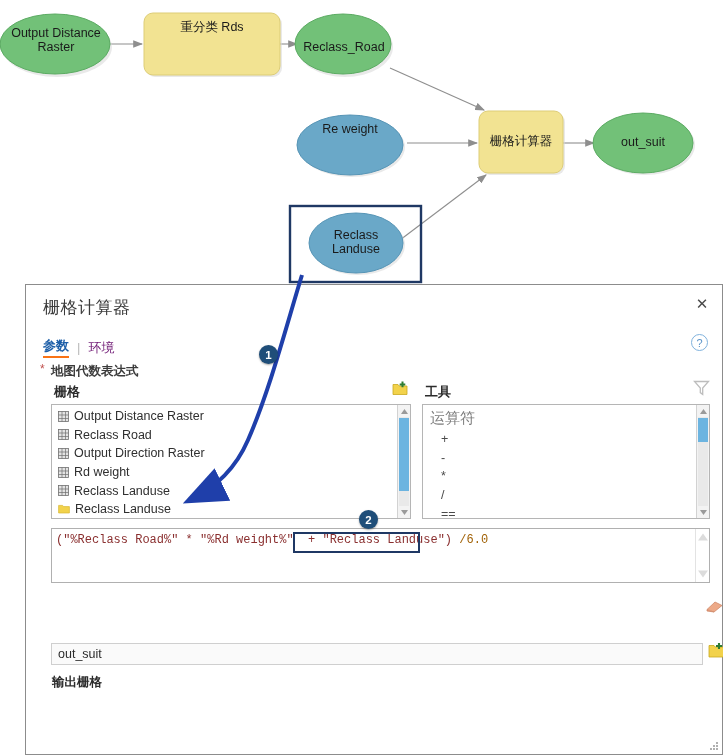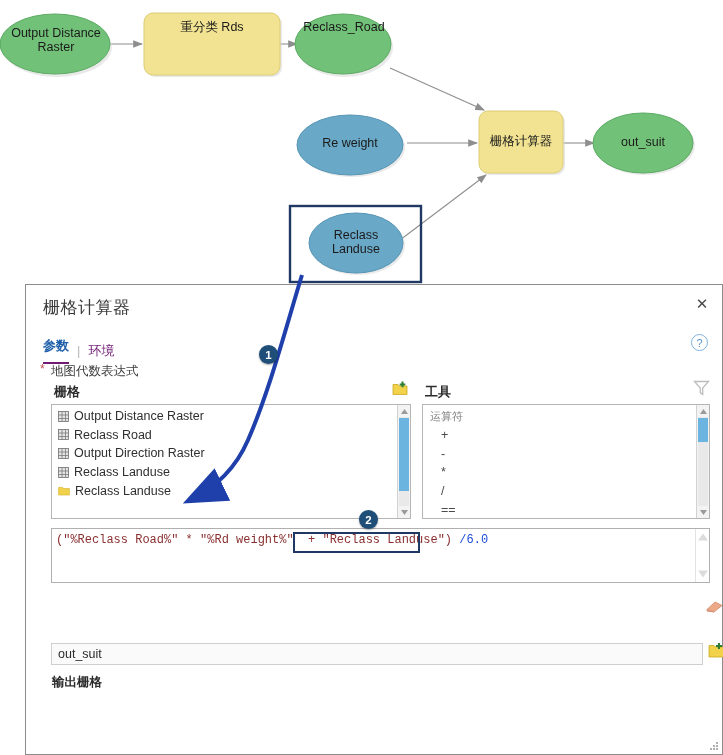--- a/index.html
+++ b/index.html
@@ -41,32 +41,32 @@
   }
   #dlg-close {
     position:absolute; right:11px; top:10px;
     width:18px; height:18px;
     display:flex; align-items:center; justify-content:center;
     font-size:15px; color:#4a4a4a; cursor:pointer;
     font-family:"Liberation Sans", sans-serif;
   }
   .tabs { position:absolute; left:17px; top:52px; display:flex; align-items:center; gap:8px; }
   .tab { font-size:13px; color:#701a75; cursor:pointer; }
-  .tab.active { color:#1c5ea8; font-weight:bold; border-bottom:2px solid #701a75; padding-bottom:7px; }
+  .tab.active { color:#1c5ea8; font-weight:bold; border-bottom:2px solid #f97316; padding-bottom:1px; }
   .tab-sep { color:#b8b8b8; font-size:13px; }
   #help-icon {
     position:absolute; right:14px; top:49px;
     width:17px; height:17px; border-radius:50%;
     border:1.4px solid #7fb2dd; color:#5b94c9;
     font-size:11px; display:flex; align-items:center; justify-content:center;
     cursor:pointer;
   }
 
   .req-star { position:absolute; left:14px; top:77px; color:#c0504d; font-size:12px; }
-  #expr-label { position:absolute; left:25px; top:78px; font-size:12.5px; color:#3b3b3b; }
+  #expr-label { position:absolute; left:25px; top:78px; font-size:12.5px; color:#3b3b3b;font-weight:bold; }
 
   #rasters-label { position:absolute; left:28px; top:98px; font-size:13px; color:#2c2c2c; font-weight:bold;text-align:center; }
   #tools-label   { position:absolute; left:399px; top:98px; font-size:13px; color:#2c2c2c; font-weight:bold; }
 
   #add-raster-icon { position:absolute; left:366px; top:96px; width:16px; height:15px; cursor:pointer; }
   #filter-icon { position:absolute; right:12px; top:95px; width:17px; height:16px; cursor:pointer; }
 
   .listbox {
     position:absolute; top:119px; height:115px;
     background:#fff; border:1px solid #b5b5b5;
@@ -76,42 +76,42 @@
   #tools-list  { left:396px; width:288px; }
 
   .list-inner { position:absolute; left:0; top:0; right:13px; bottom:0; padding:2px 0 0 4px; }
   .list-item {
     display:flex; align-items:center; gap:5px;
     height:18.6px; font-size:12.5px; color:#2f2f2f;
     cursor:pointer; padding-left:2px;
   }
   .grid-icon { width:11px; height:11px; flex:0 0 11px; }
   .folder-icon { width:12px; height:10px; flex:0 0 12px; }
-  .tools-head { font-size:11px; color:#7d7d7d; padding:2px 0 2px 3px; }
+  .tools-head { font-size:15px; color:#7d7d7d; padding:2px 0 2px 3px; }
   .op-item { padding-left:14px; font-size:12.5px; color:#4a4a4a; height:18.6px;
              display:flex; align-items:center; cursor:pointer; }
 
   
   .vscroll { position:absolute; right:0; top:0; width:13px; height:100%; background:#f3f3f3; border-left:1px solid #d2d2d2; }
   .vs-arrow { position:absolute; left:0; width:13px; height:12px; display:flex; align-items:center; justify-content:center; cursor:pointer; }
   .vs-arrow.up { top:0; } .vs-arrow.down { bottom:0; }
   .vs-track { position:absolute; left:1px; right:1px; top:12px; bottom:12px; background:#e9e9e9; }
   .vs-thumb { position:absolute; left:1px; right:1px; background:#6cb4e0; cursor:pointer; }
 
   
   #expr-box {
     position:absolute; left:25px; top:243px; width:659px; height:55px;
     border:1px solid #b0b0b0; background:#fff; overflow:hidden;
   }
   #expr-text {
     position:absolute; left:4px; top:3px; right:16px;
     font-family:"Liberation Mono", monospace;
     font-size:12px; color:#8a2f2f; white-space:pre; line-height:16px;
   }
-  #expr-text .plain { color:#1d4ed8; }
+  #expr-text .plain { color:#a16207; }
   #expr-scroll { position:absolute; right:0; top:0; width:14px; height:100%; background:#fff; border-left:1px solid #e3e3e3; }
   #expr-scroll .a { position:absolute; left:2px; width:10px; height:10px; }
 
   #eraser-icon { position:absolute; left:678px; top:315px; width:20px; height:13px; cursor:pointer; }
 
   #out-label { position:absolute; left:26px; top:341px; font-size:12.5px; color:#2c2c2c; font-weight:bold;margin-top:48px; }
   #out-input {
     position:absolute; left:25px; top:358px; width:652px; height:22px;
     border:1px solid #cfcfcf; background:#fafafa;
     font-family:"Liberation Sans", sans-serif; font-size:12.5px; color:#2b2b2b;
@@ -174,22 +174,22 @@
       <ellipse cx="350" cy="145" rx="53" ry="30" fill="#6aa8c8" stroke="#5795b6" stroke-width="1"></ellipse>
       <rect x="479" y="111" width="84" height="62" rx="9" fill="#f2e392" stroke="#ddcd77" stroke-width="1"></rect>
       <ellipse cx="643" cy="143" rx="50" ry="30" fill="#72c178" stroke="#5cab63" stroke-width="1"></ellipse>
       <rect x="290" y="206" width="131" height="76" fill="none" stroke="#1f3864" stroke-width="2.4"></rect>
       <ellipse cx="356" cy="243" rx="47" ry="30" fill="#6aa8c8" stroke="#5795b6" stroke-width="1"></ellipse>
     </svg>
 
     <div class="node-label" style="left:0px;  top:26px; width:112px;">Output Distance
 Raster</div>
     <div class="node-label" style="left:144px;top:20px; width:136px;">重分类 Rds</div>
-    <div class="node-label" style="left:295px;top:20px; width:98px;">Reclass_Road</div>
-    <div class="node-label" style="left:297px;top:136px;width:106px;">Re weight</div>
+    <div class="node-label" style="left:295px;top:40px; width:98px;">Reclass_Road</div>
+    <div class="node-label" style="left:297px;top:122px;width:106px;">Re weight</div>
     <div class="node-label" style="left:479px;top:134px;width:84px;">栅格计算器</div>
     <div class="node-label" style="left:593px;top:135px;width:100px;">out_suit</div>
     <div class="node-label" style="left:309px;top:228px;width:94px;">Reclass
 Landuse</div>
   </div>
 
   <div id="dialog">
 
     <div id="dlg-title">栅格计算器</div>
     <div id="dlg-close">✕</div>
@@ -237,20 +237,27 @@
         </div>
 
         <div class="list-item">
           <svg class="grid-icon" viewBox="0 0 11 11">
             <rect x=".5" y=".5" width="10" height="10" fill="#e3e3e3" stroke="#6e6e6e" stroke-width=".8"></rect>
             <path d="M4 .5 V10.5 M7.5 .5 V10.5 M.5 4 H10.5 M.5 7.5 H10.5" stroke="#6e6e6e" stroke-width=".7"></path>
           </svg>
           <span>Output Direction Raster</span>
         </div>
 
+        <div class="list-item">
+          <svg class="grid-icon" viewBox="0 0 11 11">
+            <rect x=".5" y=".5" width="10" height="10" fill="#e3e3e3" stroke="#6e6e6e" stroke-width=".8"></rect>
+            <path d="M4 .5 V10.5 M7.5 .5 V10.5 M.5 4 H10.5 M.5 7.5 H10.5" stroke="#6e6e6e" stroke-width=".7"></path>
+          </svg>
+          <span>Rd weight</span>
+        </div>
 
         <div class="list-item">
           <svg class="grid-icon" viewBox="0 0 11 11">
             <rect x=".5" y=".5" width="10" height="10" fill="#e3e3e3" stroke="#6e6e6e" stroke-width=".8"></rect>
             <path d="M4 .5 V10.5 M7.5 .5 V10.5 M.5 4 H10.5 M.5 7.5 H10.5" stroke="#6e6e6e" stroke-width=".7"></path>
           </svg>
           <span>Reclass Landuse</span>
         </div>
 
         <div class="list-item">

